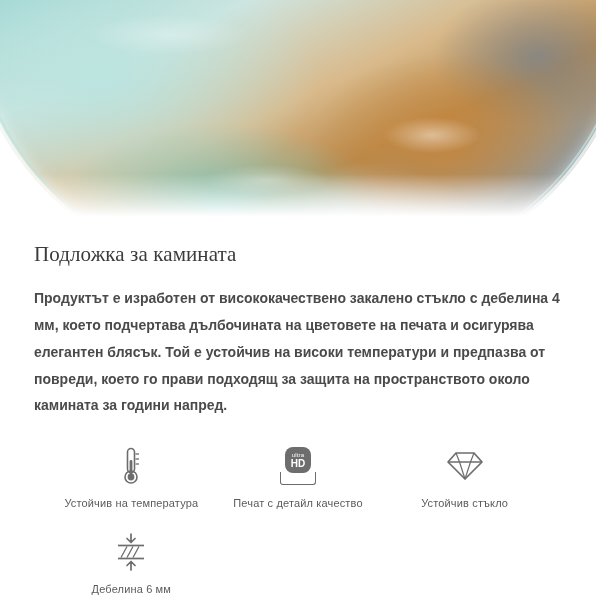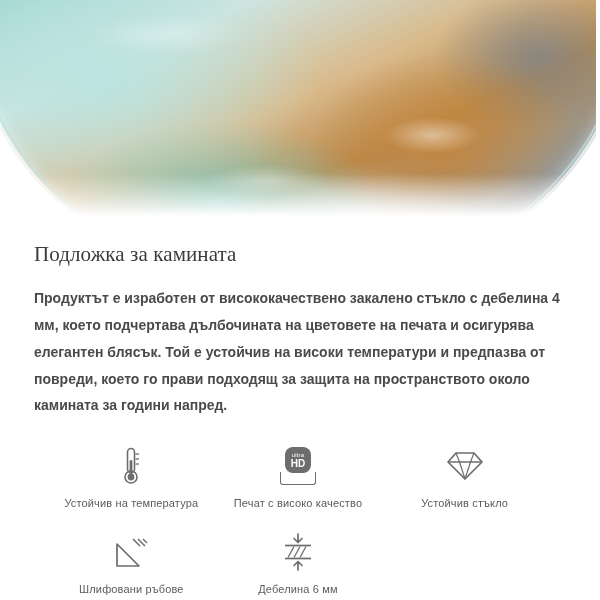--- a/index.html
+++ b/index.html
@@ -207,49 +207,38 @@
       <div class="feature">
         <div class="feature-icon">
           <div class="printer-wrap">
             <div class="ultrahd">
               <span class="u1">ultra</span>
               <span class="u2">HD</span>
             </div>
             <div class="printer-base"></div>
           </div>
         </div>
-        <div class="feature-label">Печат с високо качество</div>
+        <div class="feature-label">Печат с детайл качество</div>
       </div>
 
 
       <div class="feature">
         <div class="feature-icon">
           <svg width="38" height="32" viewBox="0 0 38 32" fill="none">
             <path d="M2 12 L10 3 H28 L36 12 L19 29 Z" stroke="#6d6d6d" stroke-width="1.7" stroke-linejoin="round" fill="none"></path>
             <line x1="2" y1="12" x2="36" y2="12" stroke="#6d6d6d" stroke-width="1.4"></line>
             <line x1="10" y1="3" x2="13.5" y2="12" stroke="#6d6d6d" stroke-width="1.2"></line>
             <line x1="28" y1="3" x2="24.5" y2="12" stroke="#6d6d6d" stroke-width="1.2"></line>
             <line x1="13.5" y1="12" x2="19" y2="29" stroke="#6d6d6d" stroke-width="1.2"></line>
             <line x1="24.5" y1="12" x2="19" y2="29" stroke="#6d6d6d" stroke-width="1.2"></line>
           </svg>
         </div>
         <div class="feature-label">Устойчив стъкло</div>
       </div>
 
-      <div class="feature">
-        <div class="feature-icon">
-          <svg width="34" height="34" viewBox="0 0 34 34" fill="none">
-            <path d="M3 31 L3 9 L25 31 Z" stroke="#6d6d6d" stroke-width="1.7" stroke-linejoin="round" fill="none"></path>
-            <line x1="19" y1="4" x2="26" y2="11" stroke="#6d6d6d" stroke-width="1.5"></line>
-            <line x1="24" y1="4" x2="31" y2="11" stroke="#6d6d6d" stroke-width="1.5"></line>
-            <line x1="29" y1="4" x2="33" y2="8" stroke="#6d6d6d" stroke-width="1.5"></line>
-          </svg>
-        </div>
-        <div class="feature-label">Шлифовани ръбове</div>
-      </div>
 
       <div class="feature">
         <div class="feature-icon">
           <svg width="34" height="40" viewBox="0 0 34 40" fill="none">
             <path d="M17 2 V10 M13 6.5 L17 10.5 L21 6.5" stroke="#6d6d6d" stroke-width="1.7" stroke-linecap="round" stroke-linejoin="round" fill="none"></path>
             <line x1="4" y1="13.5" x2="30" y2="13.5" stroke="#6d6d6d" stroke-width="1.7"></line>
             <line x1="4" y1="26.5" x2="30" y2="26.5" stroke="#6d6d6d" stroke-width="1.7"></line>
             <line x1="7" y1="25.5" x2="13" y2="14.5" stroke="#6d6d6d" stroke-width="1.3"></line>
             <line x1="13" y1="25.5" x2="19" y2="14.5" stroke="#6d6d6d" stroke-width="1.3"></line>
             <line x1="19" y1="25.5" x2="25" y2="14.5" stroke="#6d6d6d" stroke-width="1.3"></line>

